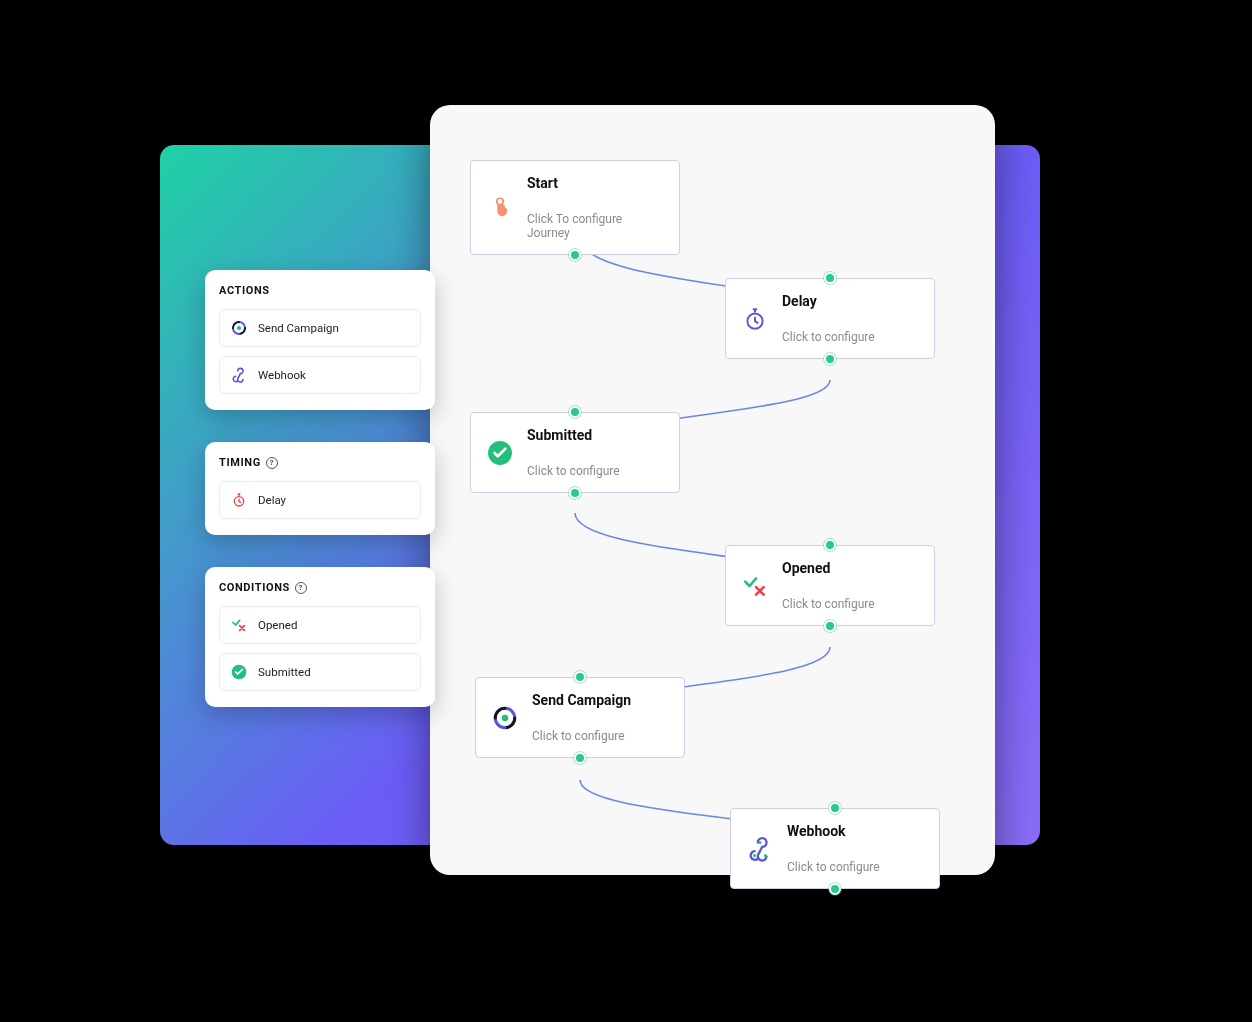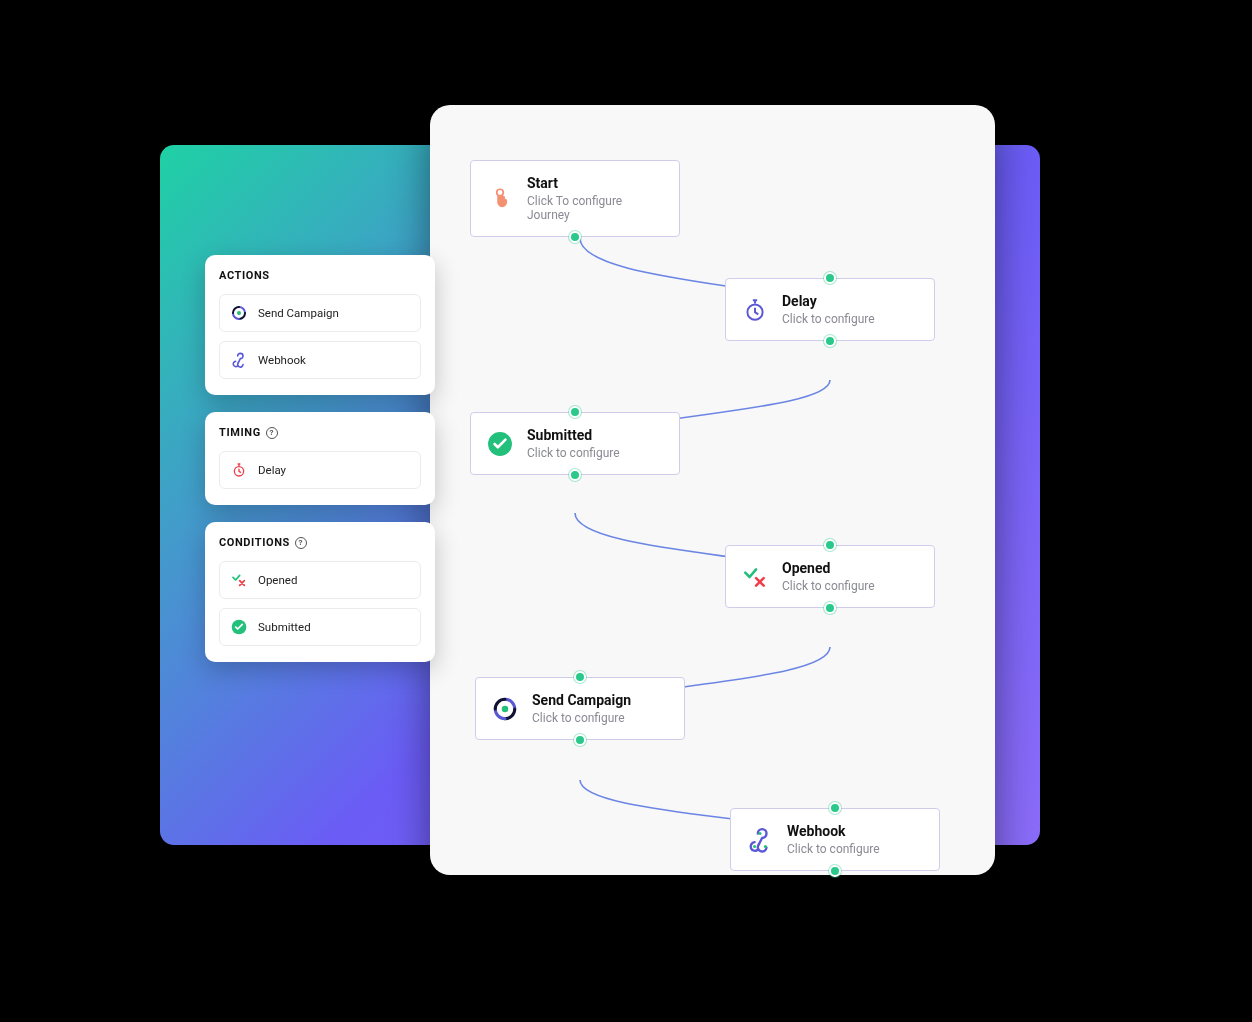--- a/index.html
+++ b/index.html
@@ -37,20 +37,21 @@
     width: 230px;
     display: flex;
     flex-direction: column;
     gap: 17px;
   }
   .panel {
     background: #fff;
     border-radius: 10px;
     padding: 14px 14px 16px;
     box-shadow: 0 8px 24px rgba(0,0,0,0.22);
+    margin-top: 15px;
   }
   .panel-title {
     font-size: 11px;
     font-weight: 700;
     letter-spacing: .6px;
     color: #111;
     margin-bottom: 12px;
     display: flex;
     align-items: center;
     gap: 5px;
@@ -112,21 +113,21 @@
     flex-shrink: 0;
   }
   .node-title {
     font-size: 14px;
     font-weight: 700;
     color: #111;
   }
   .node-sub {
     font-size: 12px;
     color: #8a8a94;
-    margin-top: 3px;
+    margin-top: 21px;
   }
   .port {
     position: absolute;
     width: 12px;
     height: 12px;
     background: #2bc88b;
     border: 2px solid #fff;
     border-radius: 50%;
     box-shadow: 0 0 0 1px rgba(43,200,139,.4);
   }

